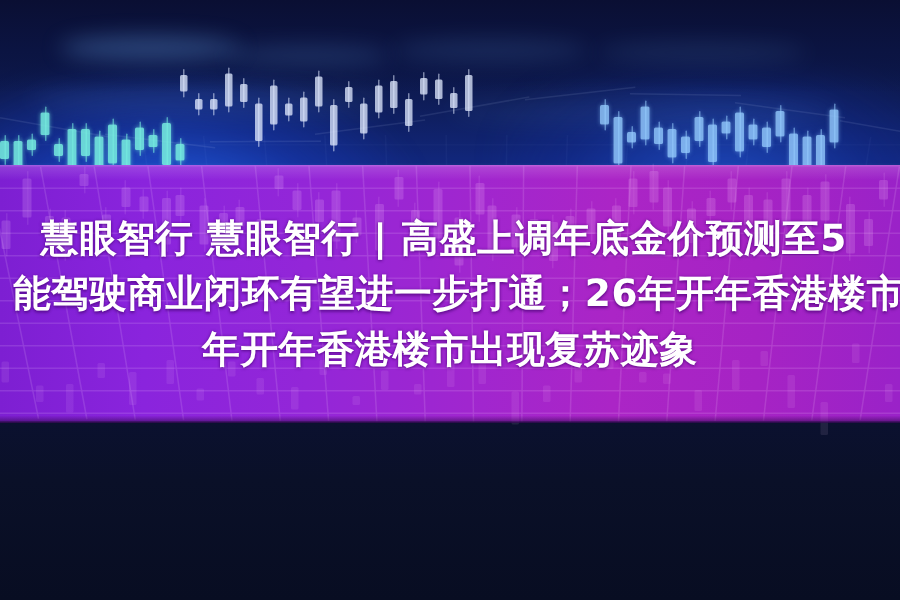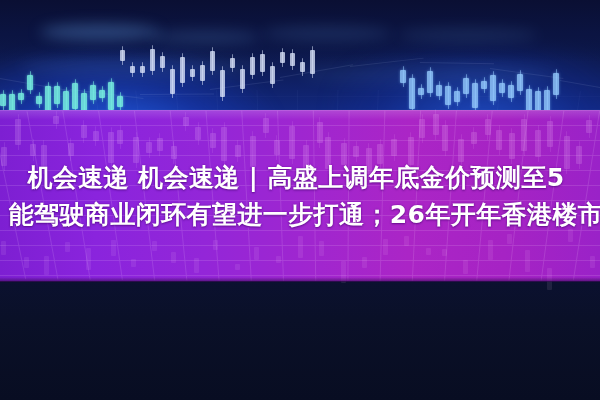--- a/index.html
+++ b/index.html
@@ -504,17 +504,18 @@
         <i style="left:525px; top:140px; width:5px; height:22px; opacity:.55;"></i>
         <i style="left:547px; top:158px; width:5px; height:22px; opacity:.55;"></i>
         <i style="left:568px; top:119px; width:5px; height:13px; opacity:.55;"></i>
         <i style="left:590px; top:146px; width:5px; height:12px; opacity:.55;"></i>
       </div>
   </div>
   <div class="band-top-sheen"></div>
   <div class="band-bottom-edge"></div>
 
   <div class="headline">
-    <div class="hl-line l1">机会速递 机会速递 | 高盛上调年底金价预测至5</div>
+    <div class="hl-line l1">慧眼智行 慧眼智行 | 高盛上调年底金价预测至5</div>
     <div class="hl-line l2">能驾驶商业闭环有望进一步打通；26年开年香港楼市</div>
+    <div class="hl-line l3">年开年香港楼市出现复苏迹象</div>
   </div>
 
 </div>
 
 </body></html>

